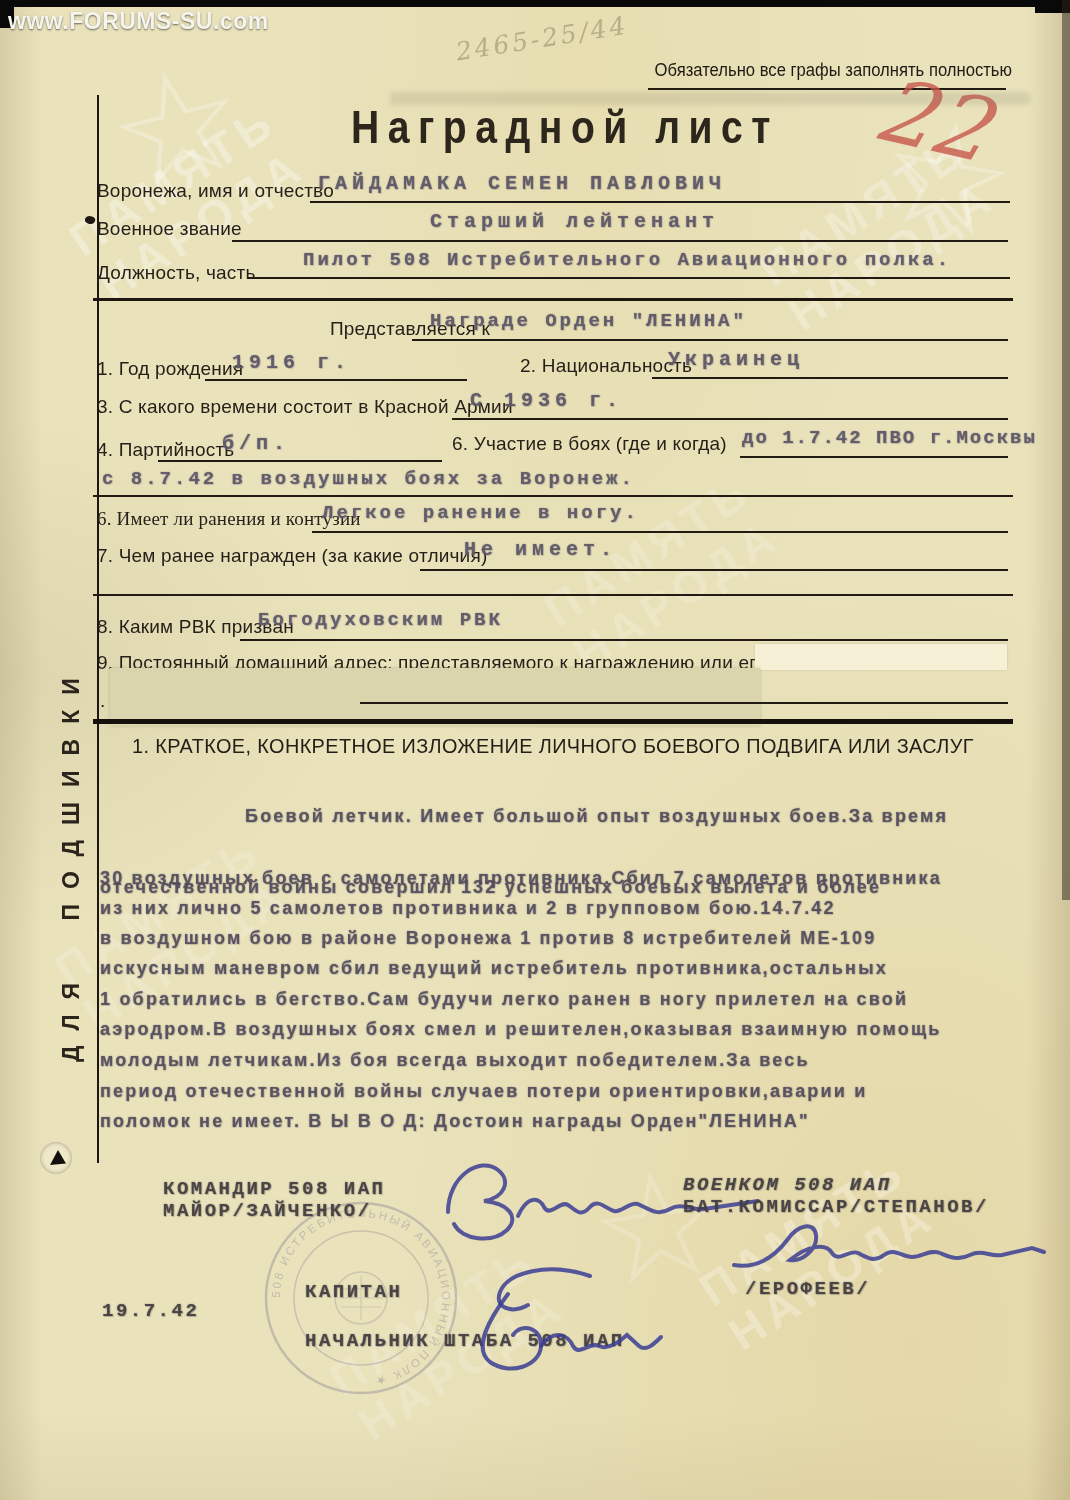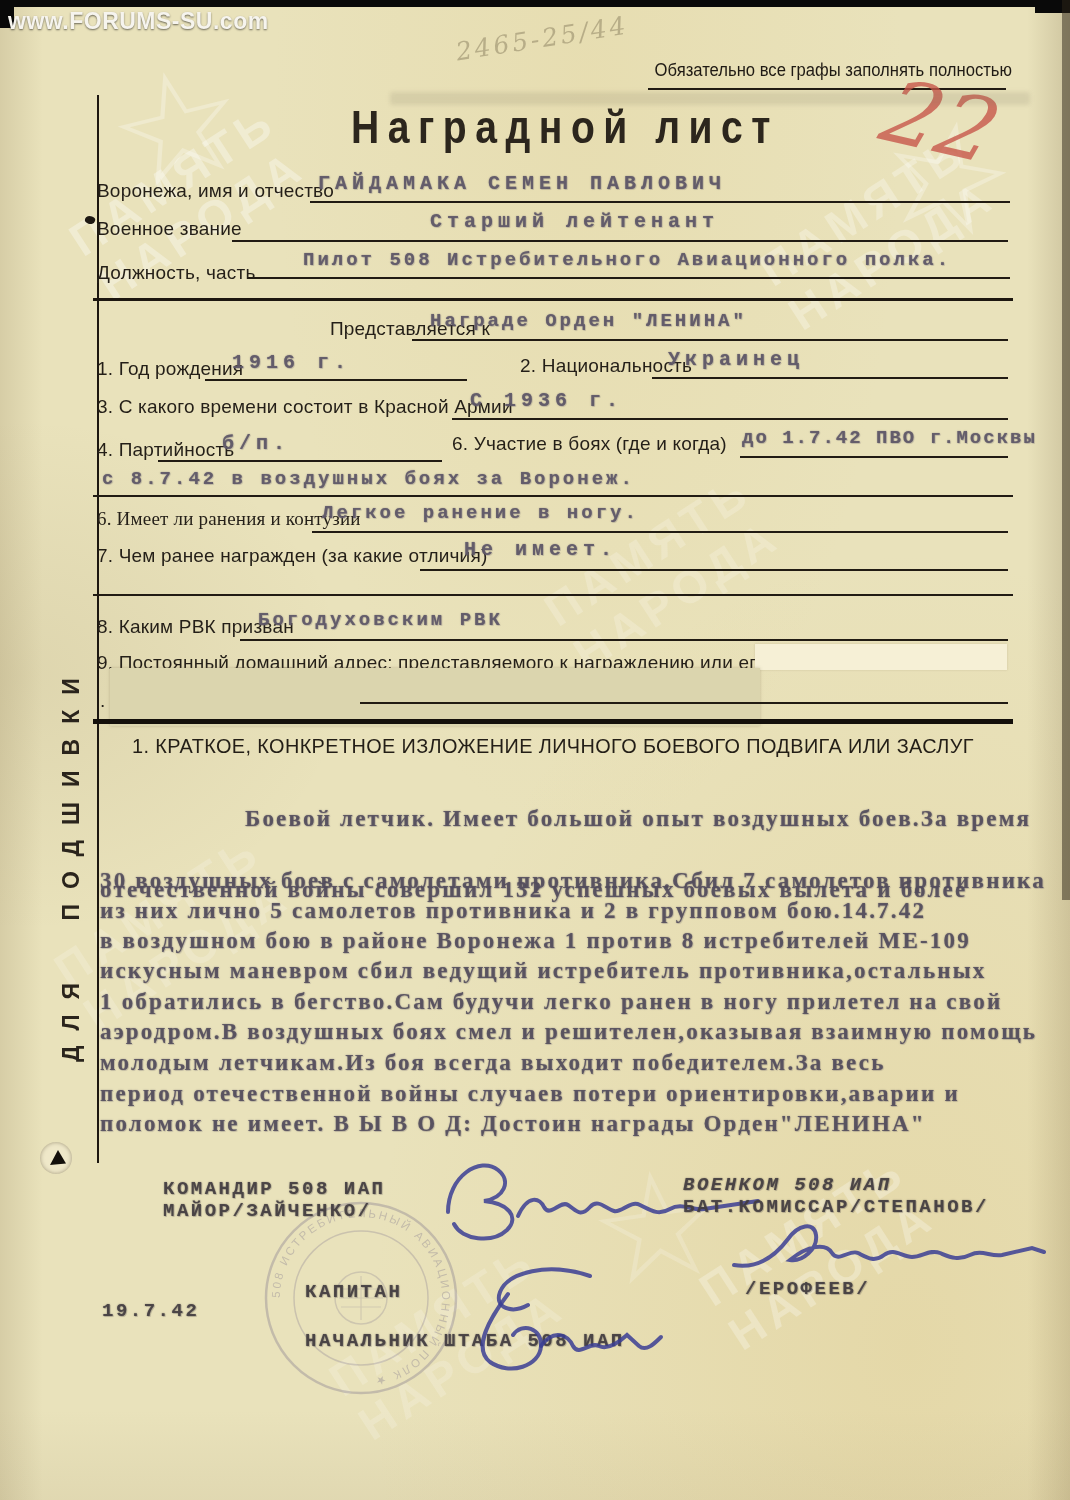--- a/index.html
+++ b/index.html
@@ -24,22 +24,22 @@
     font-size:19px;color:#241f18;white-space:nowrap;letter-spacing:.2px;
   }
   .typed{
     font-family:"Liberation Mono","DejaVu Sans Mono",monospace;
     font-weight:bold;font-size:20px;letter-spacing:5px;white-space:nowrap;
     color:rgba(95,88,104,.88);
     text-shadow:0 0 1.3px rgba(95,88,104,.75), 1px 1px 0 rgba(95,88,104,.18);
   }
   .typed.small{font-size:19px;letter-spacing:3px;}
   .bodyline{
-    font-family:Liberation Serif, serif;
-    font-weight:bold;font-size:23px;letter-spacing:2.2px;white-space:nowrap;
+    font-family:Liberation Sans, sans-serif;
+    font-weight:bold;font-size:18px;letter-spacing:2.2px;white-space:nowrap;
     color:rgba(82,76,92,.85);
     text-shadow:0 0 1.4px rgba(82,76,92,.7), 1px 1px 0 rgba(82,76,92,.15);
   }
   .sigtext{
     font-family:"Liberation Mono","DejaVu Sans Mono",monospace;
     font-weight:bold;font-size:19px;letter-spacing:2.5px;white-space:nowrap;
     color:rgba(66,60,64,.88);
     text-shadow:0 0 1.5px rgba(66,60,64,.6), 1px 1px 0 rgba(66,60,64,.2);
   }
   .uline{height:2px;background:#211b13;}

